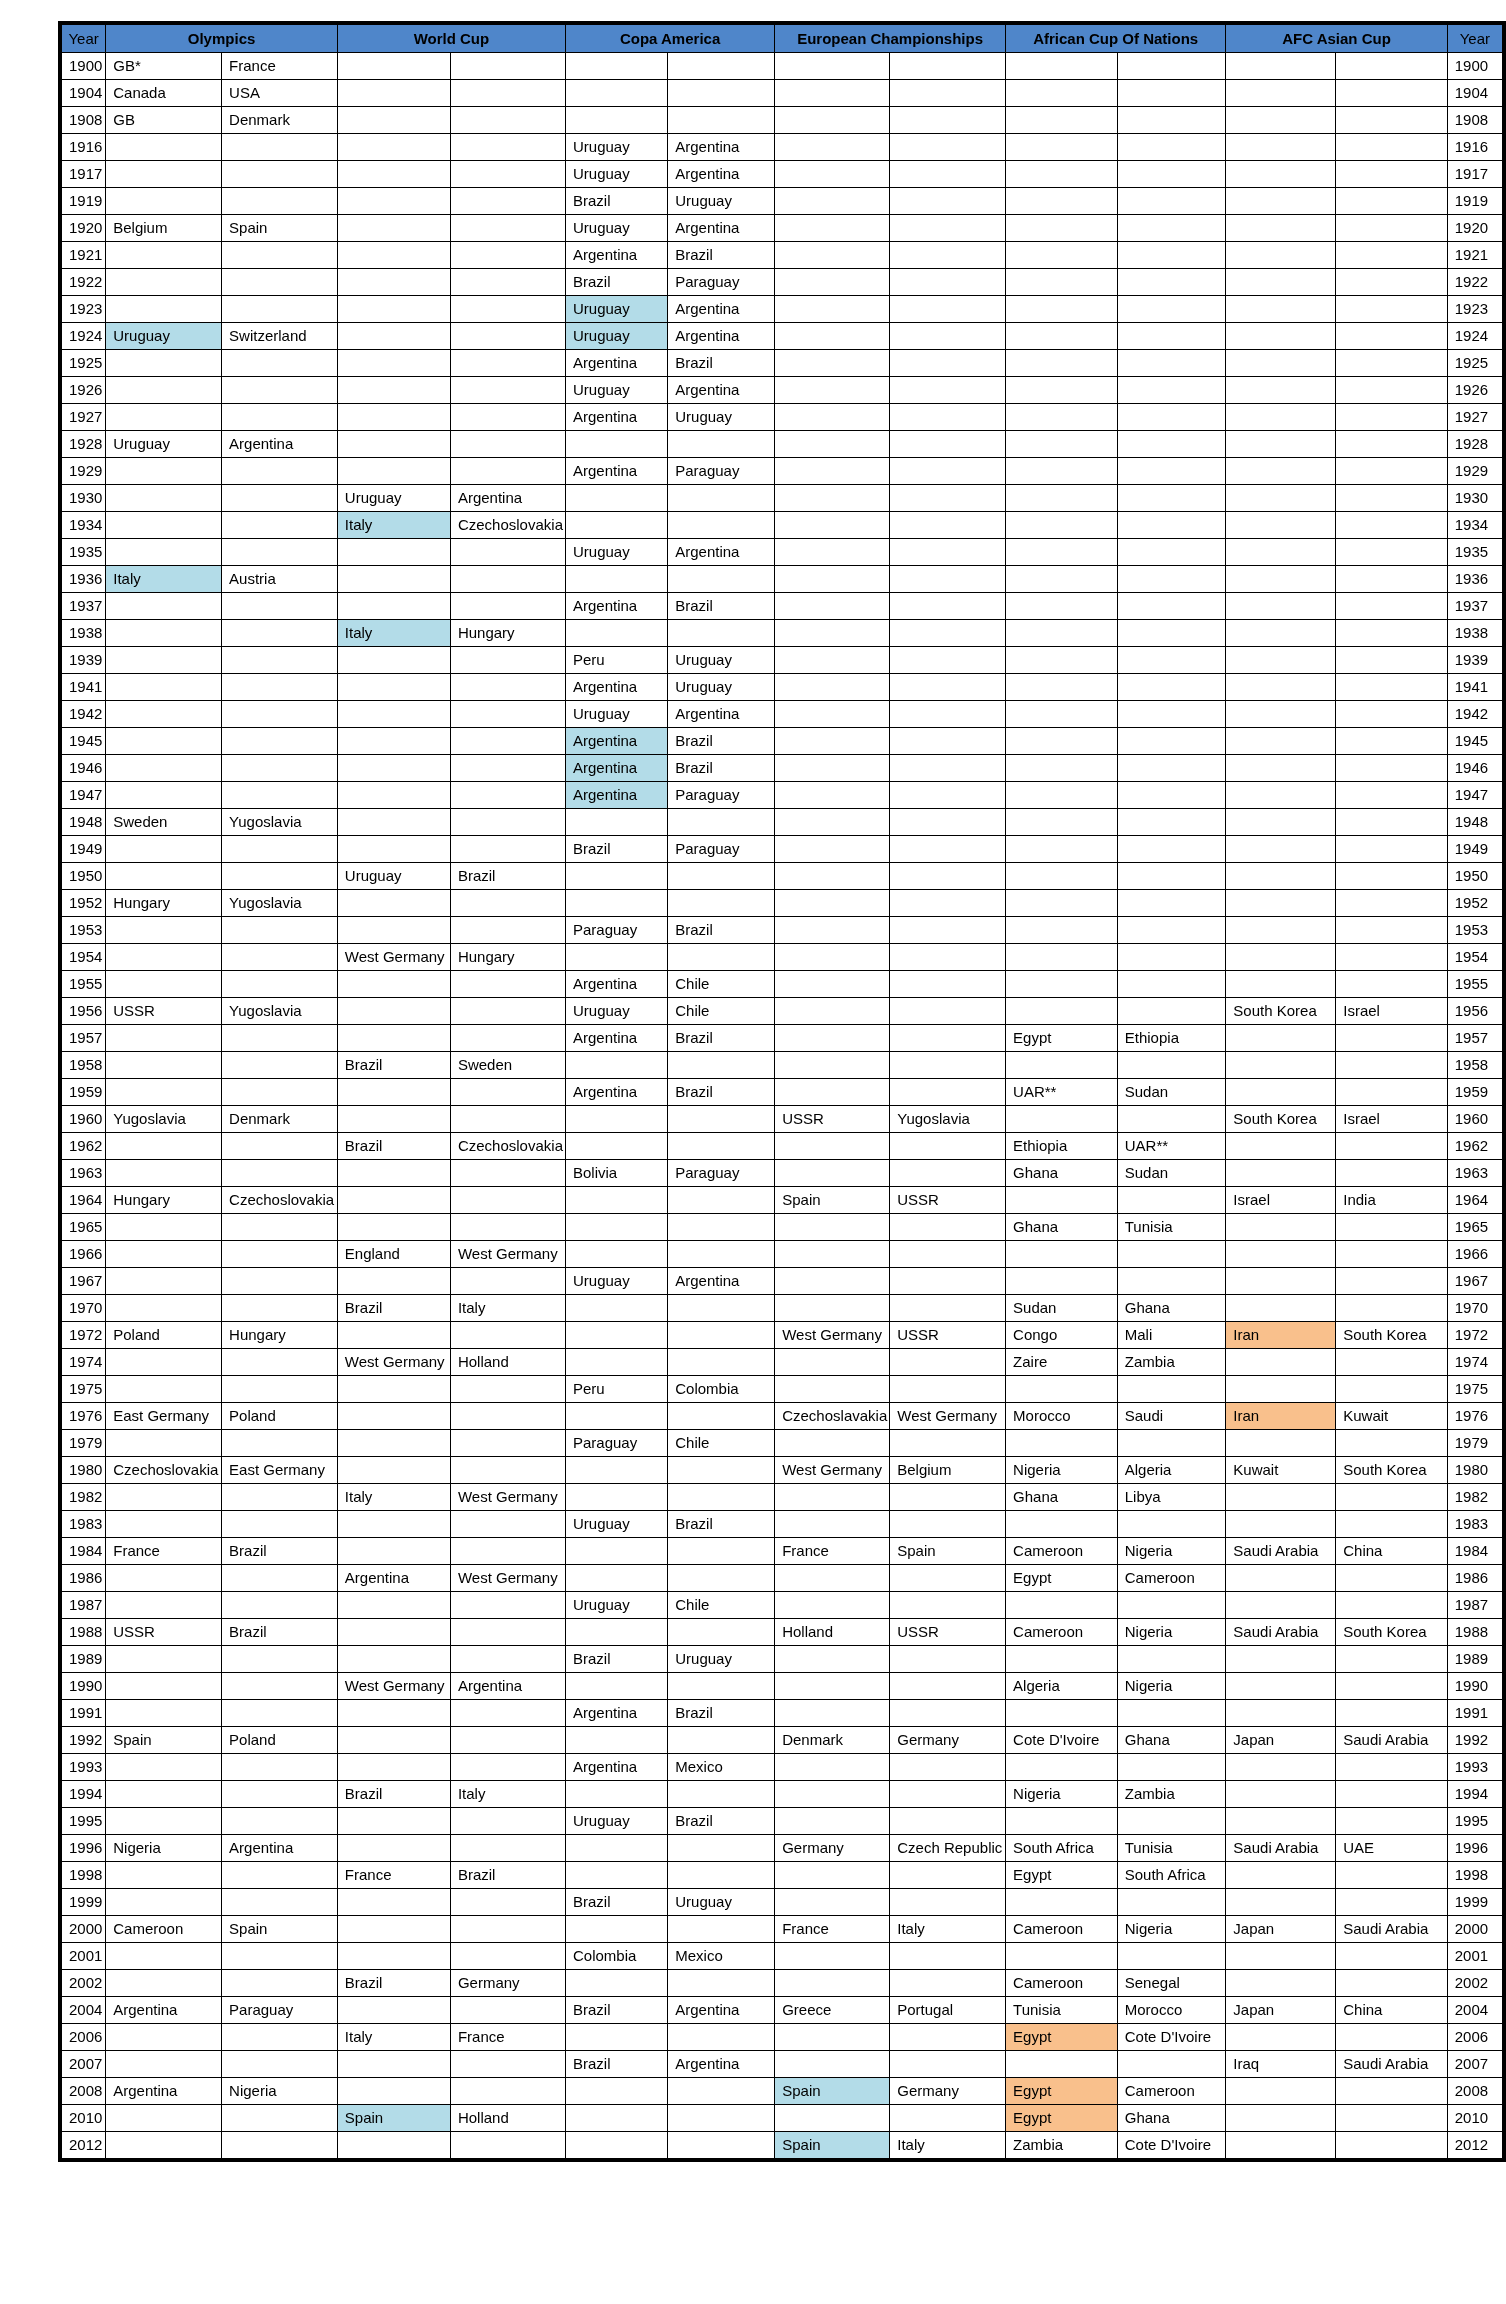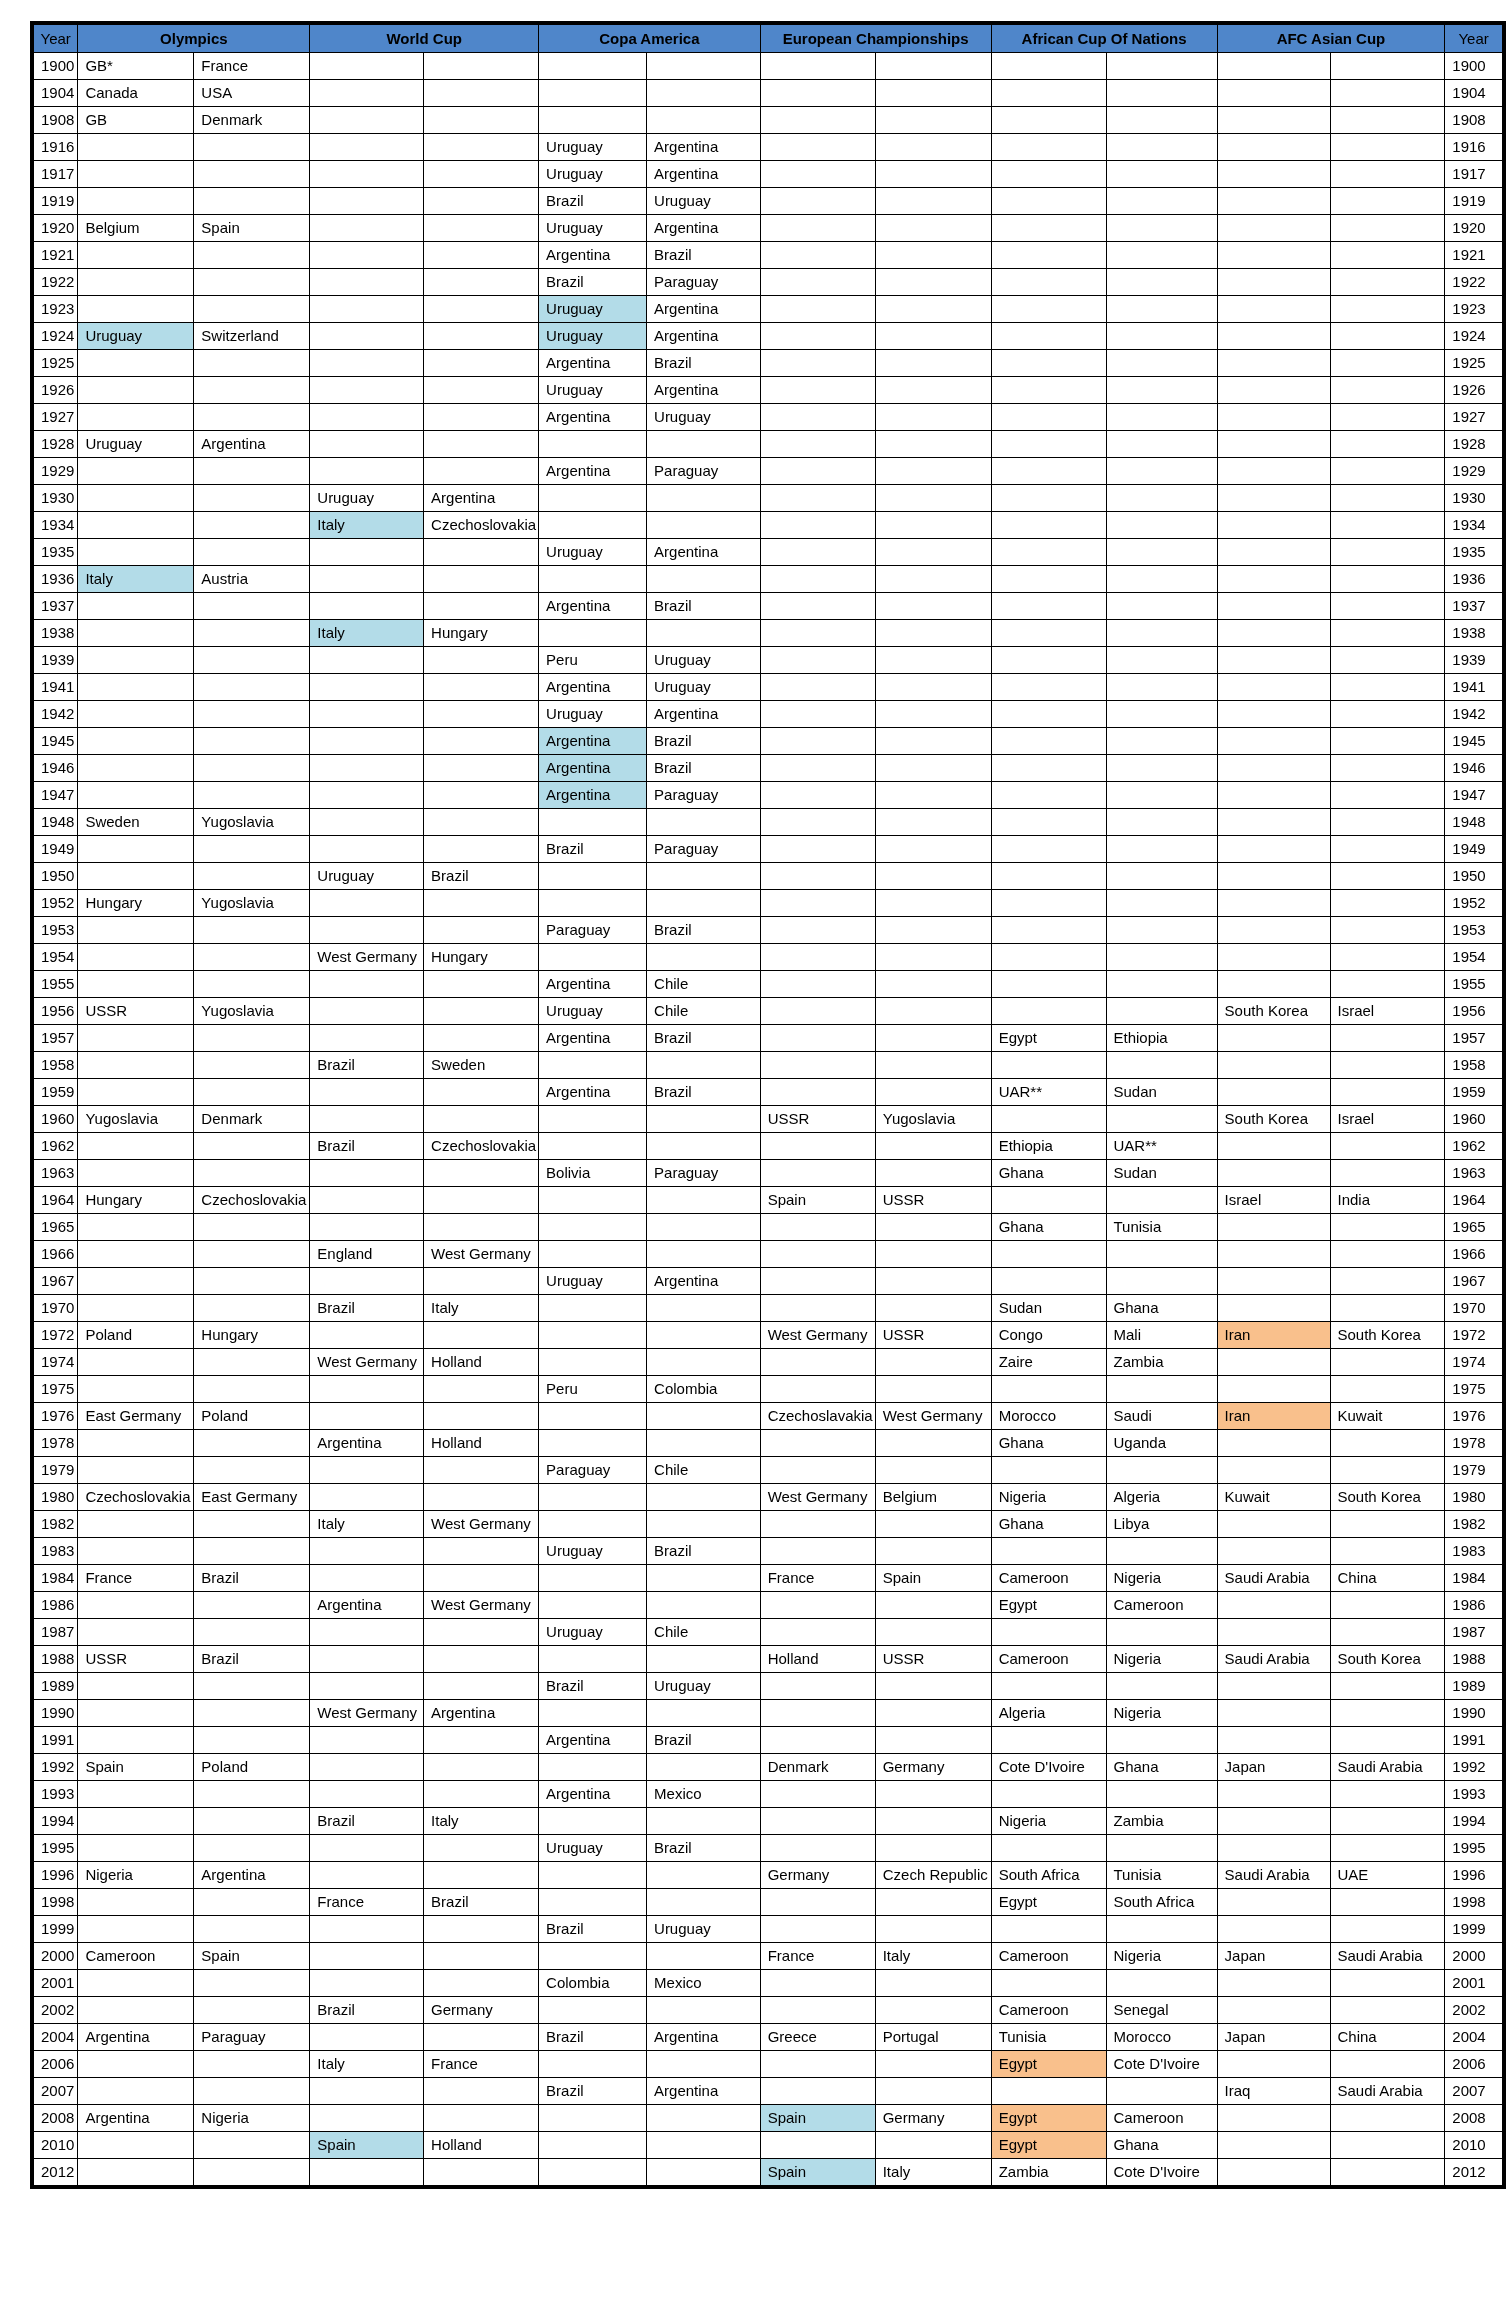--- a/index.html
+++ b/index.html
@@ -7,21 +7,21 @@
     --hl-blue:#b3dce8;
     --hl-orange:#f9c08c;
     --grid:#000000;
   }
   html,body{margin:0;padding:0;background:#ffffff;}
   body{
     width:1506px;
     font-family:"Liberation Sans", sans-serif;
     color:#000;
   }
-  .sheet{padding:21px 0 0 30px;}
+  .sheet{padding:21px 0 0 30px;margin-left:28px;}
   table.winners{
     border-collapse:collapse;
     table-layout:fixed;
     border:4px solid var(--grid);
   }
   table.winners th, table.winners td{
     border:1px solid var(--grid);
     height:26px;
     padding:0 2px 0 7px;
     font-size:15px;
@@ -889,36 +889,20 @@
           <td></td>
           <td class="sm">Czechoslavakia</td>
           <td class="sm">West Germany</td>
           <td>Morocco</td>
           <td>Saudi</td>
           <td class="hl-orange">Iran</td>
           <td>Kuwait</td>
           <td class="year-r">1976</td>
         </tr>
         <tr>
-          <td class="year-l">1978</td>
-          <td></td>
-          <td></td>
-          <td>Argentina</td>
-          <td>Holland</td>
-          <td></td>
-          <td></td>
-          <td></td>
-          <td></td>
-          <td>Ghana</td>
-          <td>Uganda</td>
-          <td></td>
-          <td></td>
-          <td class="year-r">1978</td>
-        </tr>
-        <tr>
           <td class="year-l">1979</td>
           <td></td>
           <td></td>
           <td></td>
           <td></td>
           <td>Paraguay</td>
           <td>Chile</td>
           <td></td>
           <td></td>
           <td></td>

